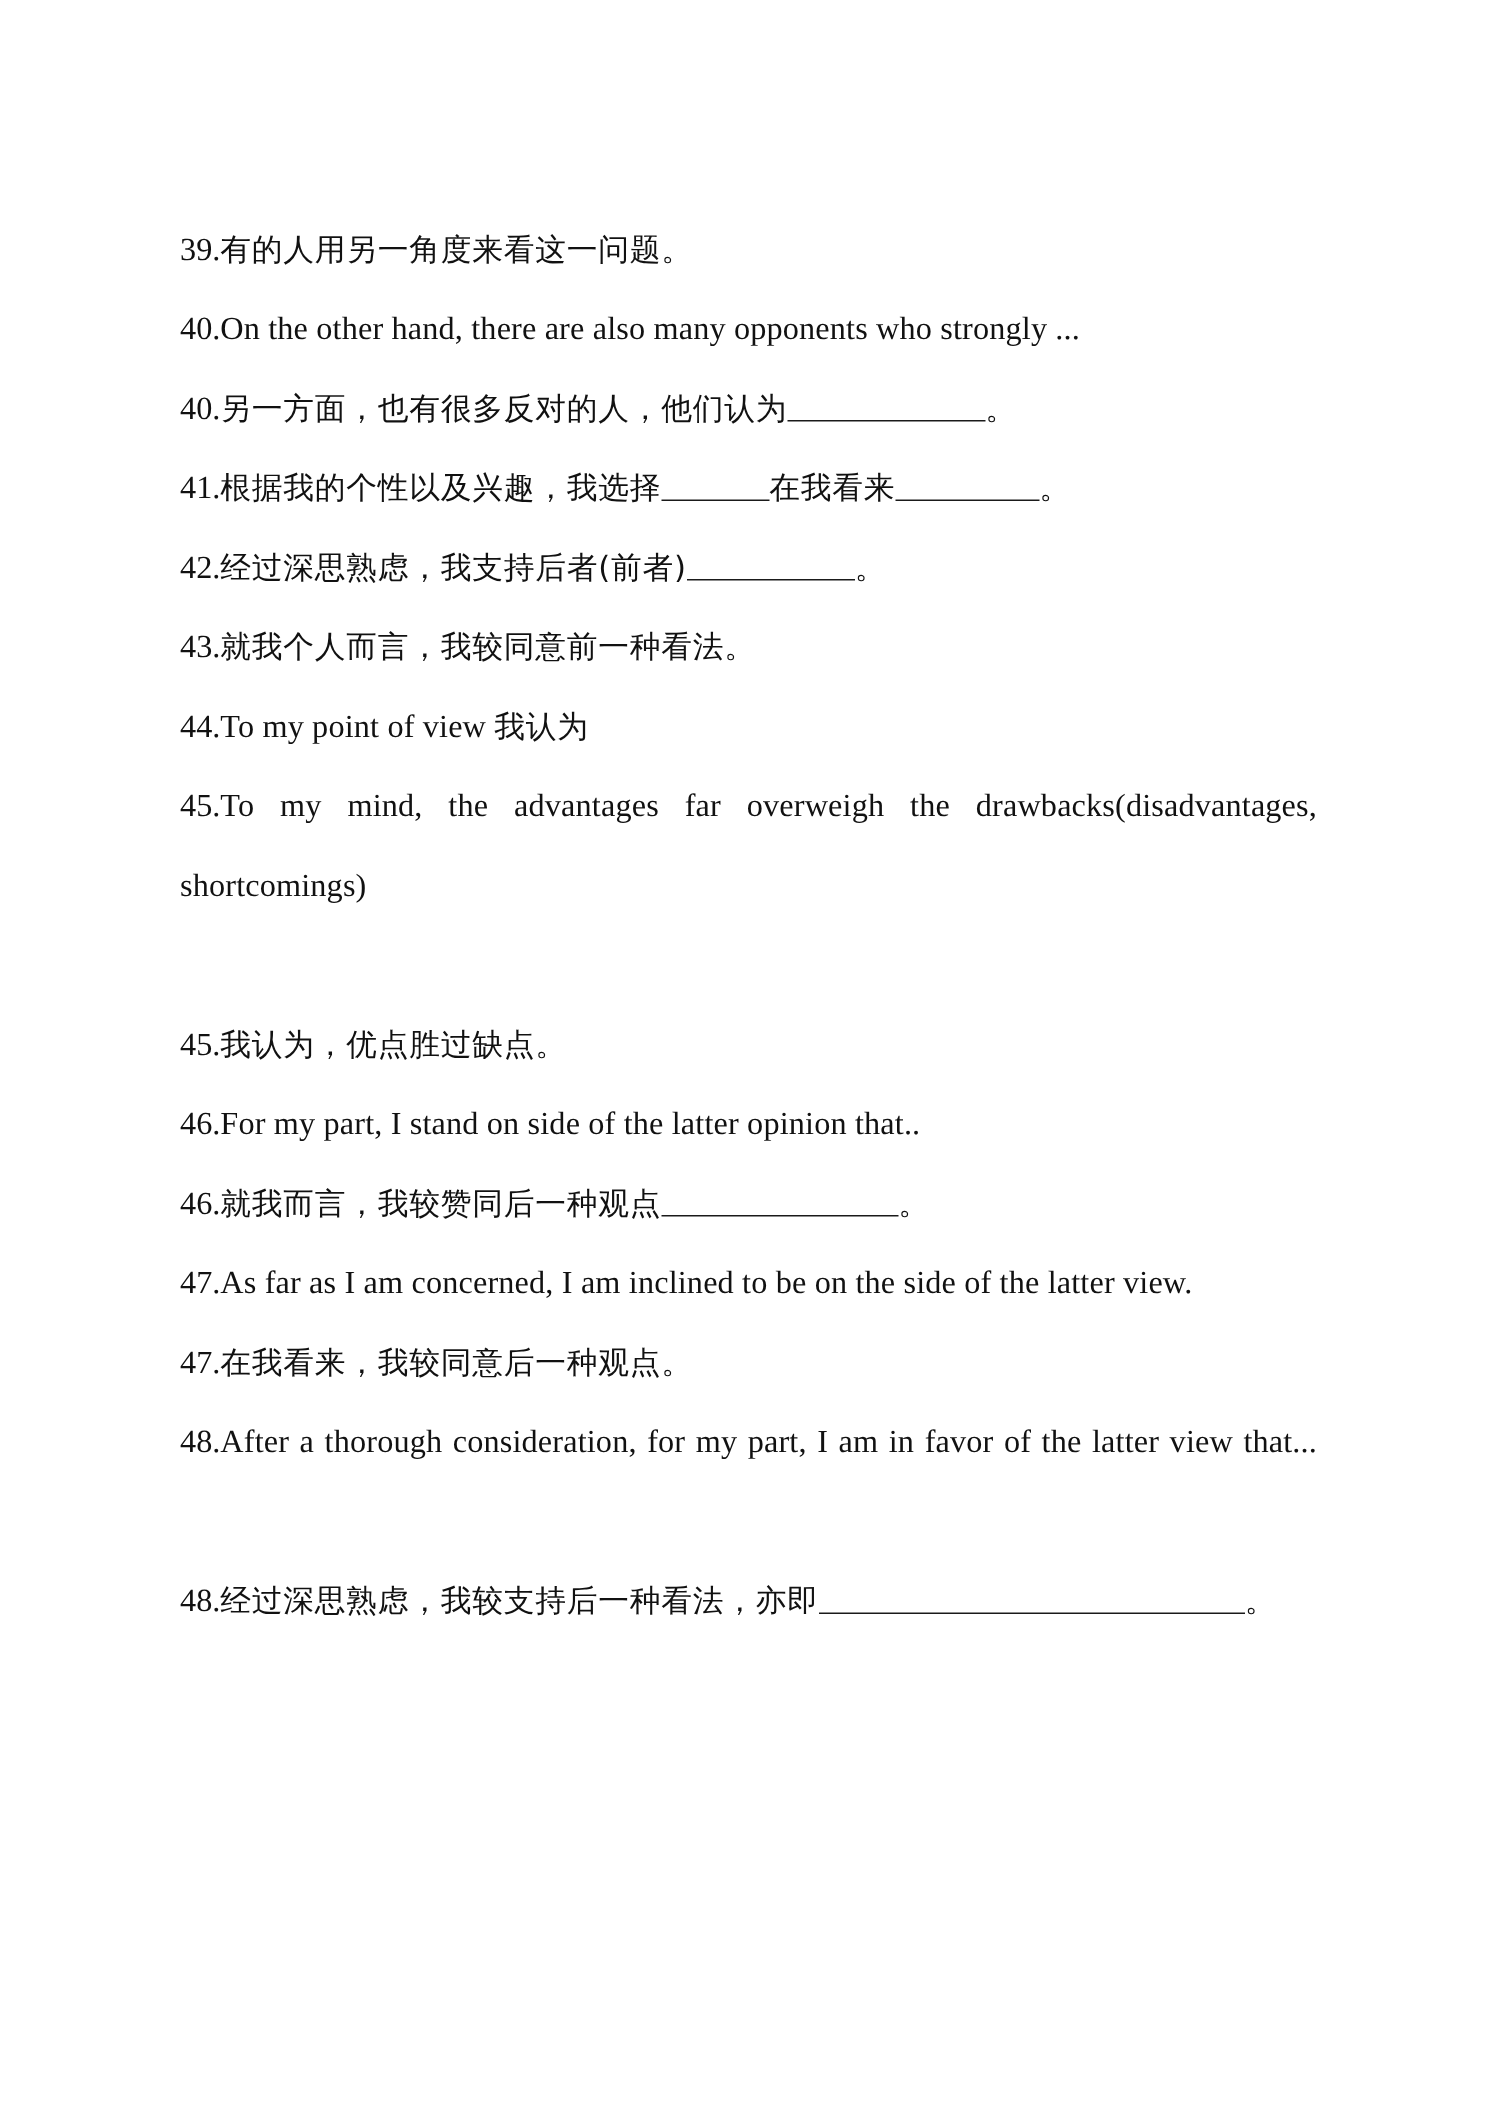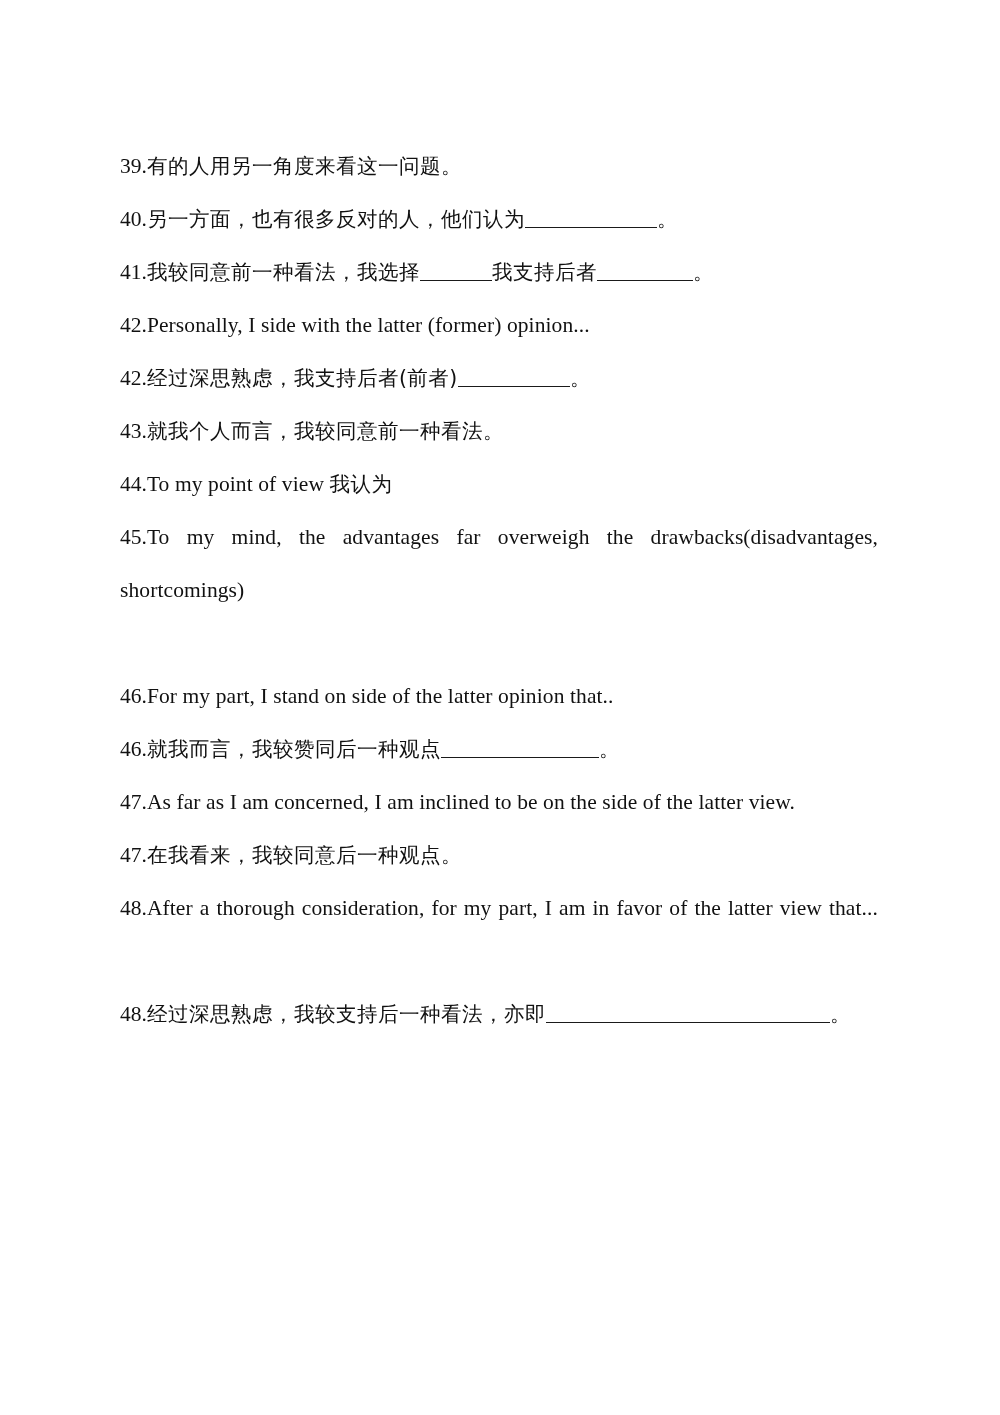--- a/index.html
+++ b/index.html
@@ -77,51 +77,54 @@
 </head>
 <body>
 
 <div class="page">
   <div class="doc-body">
 
     <p class="para">
       <span class="num">39.</span><span class="cn">有的人用另一角度来看这一问题。</span>
     </p>
 
+    <p class="para">
+      <span class="num">40.</span><span>On the other hand, there are also many opponents who strongly ...</span>
+    </p>
 
     <p class="para">
       <span class="num">40.</span><span class="cn">另一方面，也有很多反对的人，他们认为</span><span class="blank blank-xl"></span><span class="cn-period">。</span>
     </p>
 
 
     <p class="para">
-      <span class="num">41.</span><span class="cn">我较同意前一种看法，我选择</span><span class="blank blank-s"></span><span class="cn">我支持后者</span><span class="blank blank-m"></span><span class="cn-period">。</span>
+      <span class="num">41.</span><span class="cn">根据我的个性以及兴趣，我选择</span><span class="blank blank-s"></span><span class="cn">在我看来</span><span class="blank blank-m"></span><span class="cn-period">。</span>
     </p>
 
-    <p class="para">
-      <span class="num">42.</span><span>Personally, I side with the latter (former) opinion...</span>
-    </p>
 
     <p class="para">
       <span class="num">42.</span><span class="cn">经过深思熟虑，我支持后者(前者)</span><span class="blank blank-l"></span><span class="cn-period">。</span>
     </p>
 
 
     <p class="para">
       <span class="num">43.</span><span class="cn">就我个人而言，我较同意前一种看法。</span>
     </p>
 
     <p class="para">
       <span class="num">44.</span><span>To my point of view </span><span class="cn">我认为</span>
     </p>
 
     <p class="para justify">
       <span class="num">45.</span><span>To my mind, the advantages far overweigh the drawbacks(disadvantages, shortcomings)</span>
     </p>
 
+    <p class="para">
+      <span class="num">45.</span><span class="cn">我认为，优点胜过缺点。</span>
+    </p>
 
     <p class="para">
       <span class="num">46.</span><span>For my part, I stand on side of the latter opinion that..</span>
     </p>
 
     <p class="para">
       <span class="num">46.</span><span class="cn">就我而言，我较赞同后一种观点</span><span class="blank blank-xxl"></span><span class="cn-period">。</span>
     </p>
 
     <p class="para">

